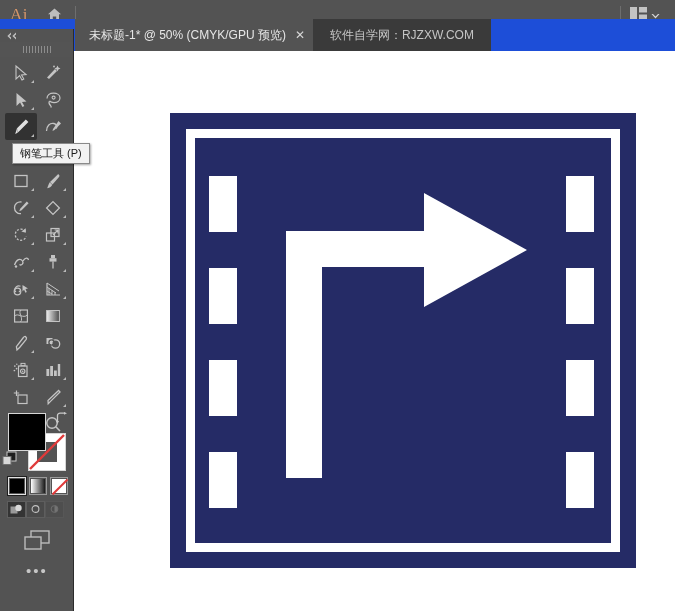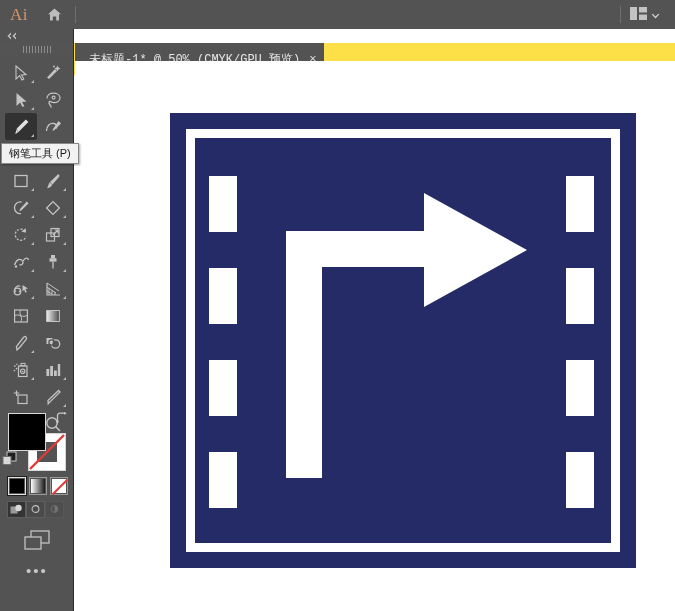--- a/index.html
+++ b/index.html
@@ -28,23 +28,22 @@
   .menu-items { display:flex; align-items:center; margin-left:9px; }
   .menu-item {
     color:#dcdcdc; font-size:12.5px; padding:3px 8px; white-space:nowrap;
     line-height:16px;
   }
   .menubar-right { margin-left:auto; display:flex; align-items:center; padding-right:11px; }
   .ws-icon { display:flex; align-items:center; gap:4px; padding:3px 4px; }
 
   
   .tabbar {
-    position:absolute; left:0; top:43px; width:675px; height:32px;
-    background:#fde047;
-    font-family:Liberation Mono, monospace;
+    position:absolute; left:0; top:19px; width:675px; height:32px;
+    background:#1d4ed8;
   }
   .tab-strip { position:absolute; left:75px; top:0; height:32px; display:flex; }
   .tab {
     height:32px; display:flex; align-items:center; padding:0 8px 0 14px;
     font-size:12px; color:#c8c8c8; white-space:nowrap; gap:9px;
   }
   .tab.active { background:#535353; color:#e6e6e6; }
   .tab.inactive { background:#3a3a3a; color:#c5c5c5; padding-left:17px; padding-right:17px;}
   .tab-close { font-size:12px; color:#d8d8d8; line-height:1; }
 
@@ -72,21 +71,21 @@
   }
   .tool-cell.selected { background:#323232; border-radius:2px; }
   .tool-cell .corner {
     position:absolute; right:3px; bottom:3px;
     width:0; height:0; border-left:3px solid transparent; border-bottom:3px solid #b9b9b9;
   }
   .tool-cell svg { display:block; }
 
   
   .tooltip {
-    position:absolute; left:1px; top:143px;
+    position:absolute; left:12px; top:143px;
     background:#f2f2f2; border:1px solid #8a8a8a;
     color:#1a1a1a; font-size:11px; line-height:14px;
     padding:2px 7px 3px 7px; white-space:nowrap;
     box-shadow:1px 1px 2px rgba(0,0,0,0.35);
     z-index:50;
   }
 
   
   .color-area { position:absolute; left:0; top:378px; width:74px; }
   .swatch-wrap { position:relative; width:74px; height:66px; }
@@ -171,20 +170,23 @@
         </span>
       </div>
     </div>
   </div>
 
   <div class="tabbar" data-interactable="false">
     <div class="tab-strip" data-interactable="false">
       <div class="tab active" data-interactable="true">
         <span data-interactable="false">未标题-1* @ 50% (CMYK/GPU 预览)</span>
         <span class="tab-close" data-interactable="true">✕</span>
+      </div>
+      <div class="tab inactive" data-interactable="true">
+        <span data-interactable="false">软件自学网：RJZXW.COM</span>
       </div>
     </div>
   </div>
 
   <div class="toolpanel" data-interactable="false">
 
     <div class="tp-collapse" data-interactable="true">
       <svg width="13" height="8" viewBox="0 0 13 8" aria-hidden="true">
         <path d="M5 0.5 L1.4 4 L5 7.5 L5 5.6 L3.3 4 L5 2.4 Z" fill="#c2c2c2"></path>
         <path d="M10 0.5 L6.4 4 L10 7.5 L10 5.6 L8.3 4 L10 2.4 Z" fill="#c2c2c2"></path>

